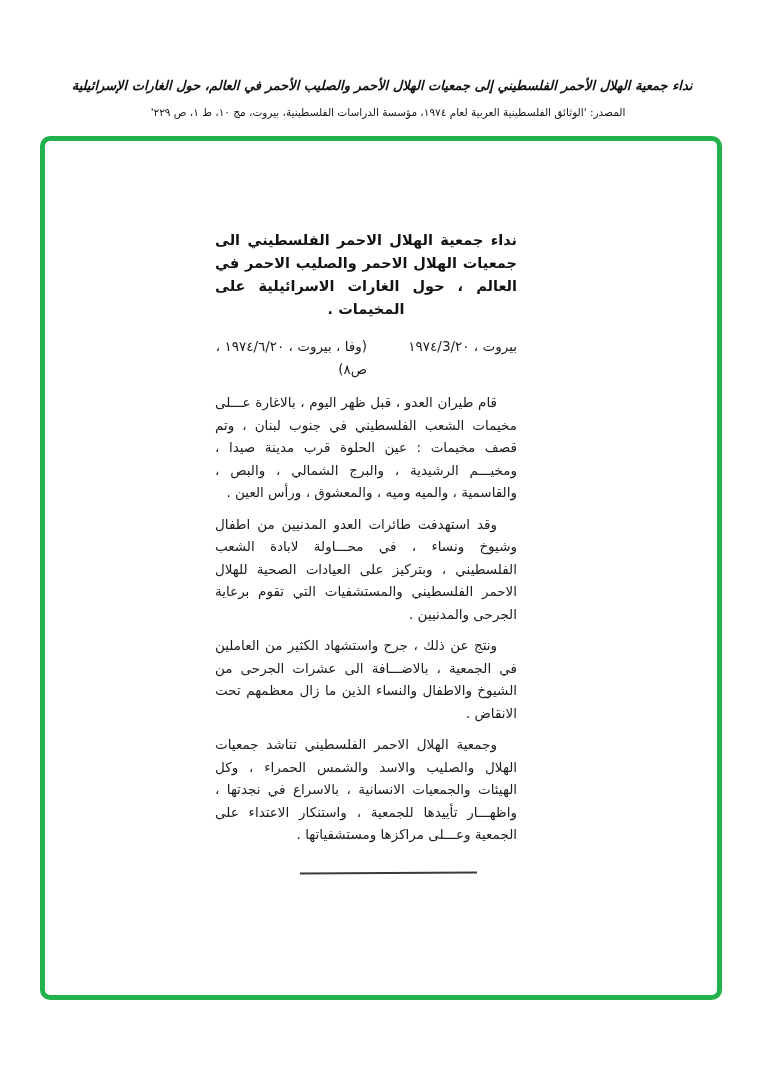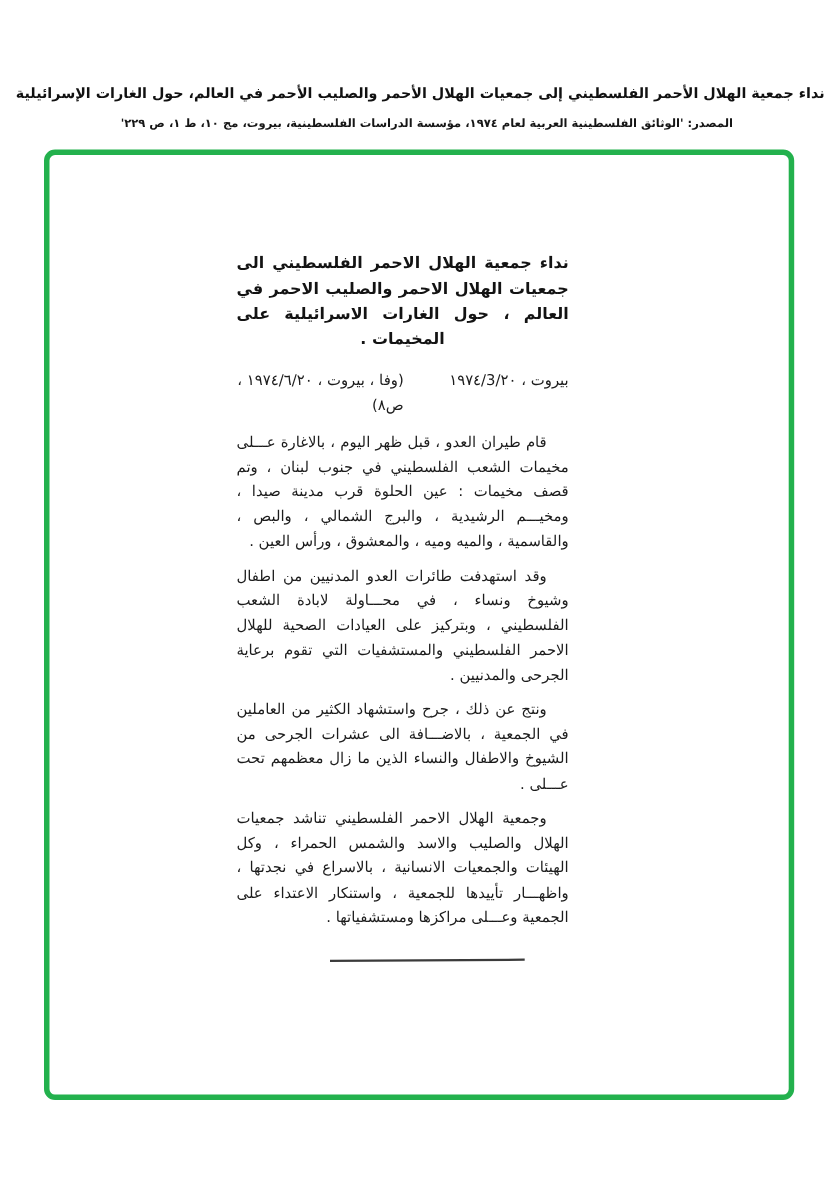--- a/index.html
+++ b/index.html
@@ -21,31 +21,32 @@
     top: 76px;
     left: 0;
     right: 0;
     text-align: center;
     direction: rtl;
     font-size: 13px;
     line-height: 20px;
     font-weight: 700;
     white-space: nowrap;
     color: #111111;
+    font-style: italic;
   }
   .hdr-source {
     position: absolute;
     top: 104px;
     left: 12px;
     right: 0;
     text-align: center;
     direction: rtl;
     font-size: 10.5px;
     line-height: 16px;
-    font-weight: 700;
+    font-weight: 400;
     white-space: nowrap;
     color: #161616;
   }
   .frame {
     position: absolute;
     left: 40px;
     top: 136px;
     width: 682px;
     height: 864px;
     box-sizing: border-box;
@@ -114,21 +115,21 @@
       <div class="doc-title">نداء جمعية الهلال الاحمر الفلسطيني الى جمعيات الهلال الاحمر والصليب الاحمر في العالم ، حول الغارات الاسرائيلية على المخيمات .</div>
 
       <div class="dateline">
         <span class="dl-right">بيروت ، ١٩٧٤/3/٢٠</span>
         <span class="dl-left">(وفا ، بيروت ، ١٩٧٤/٦/٢٠ ، ص٨)</span>
       </div>
 
       <div>
           <div class="para">قام طيران العدو ، قبل ظهر اليوم ، بالاغارة عـــلى مخيمات الشعب الفلسطيني في جنوب لبنان ، وتم قصف مخيمات : عين الحلوة قرب مدينة صيدا ، ومخيـــم الرشيدية ، والبرج الشمالي ، والبص ، والقاسمية ، والميه وميه ، والمعشوق ، ورأس العين .</div>
           <div class="para">وقد استهدفت طائرات العدو المدنيين من اطفال وشيوخ ونساء ، في محـــاولة لابادة الشعب الفلسطيني ، وبتركيز على العيادات الصحية للهلال الاحمر الفلسطيني والمستشفيات التي تقوم برعاية الجرحى والمدنيين .</div>
-          <div class="para">ونتج عن ذلك ، جرح واستشهاد الكثير من العاملين في الجمعية ، بالاضـــافة الى عشرات الجرحى من الشيوخ والاطفال والنساء الذين ما زال معظمهم تحت عـــلى .</div>
+          <div class="para">ونتج عن ذلك ، جرح واستشهاد الكثير من العاملين في الجمعية ، بالاضـــافة الى عشرات الجرحى من الشيوخ والاطفال والنساء الذين ما زال معظمهم تحت الانقاض .</div>
           <div class="para">وجمعية الهلال الاحمر الفلسطيني تناشد جمعيات الهلال والصليب والاسد والشمس الحمراء ، وكل الهيئات والجمعيات الانسانية ، بالاسراع في نجدتها ، واظهـــار تأييدها للجمعية ، واستنكار الاعتداء على الجمعية وعـــلى مراكزها ومستشفياتها .</div>
         </div>
 
       <div class="divider"></div>
 
     </div>
   </div>
 
 </div>
 

